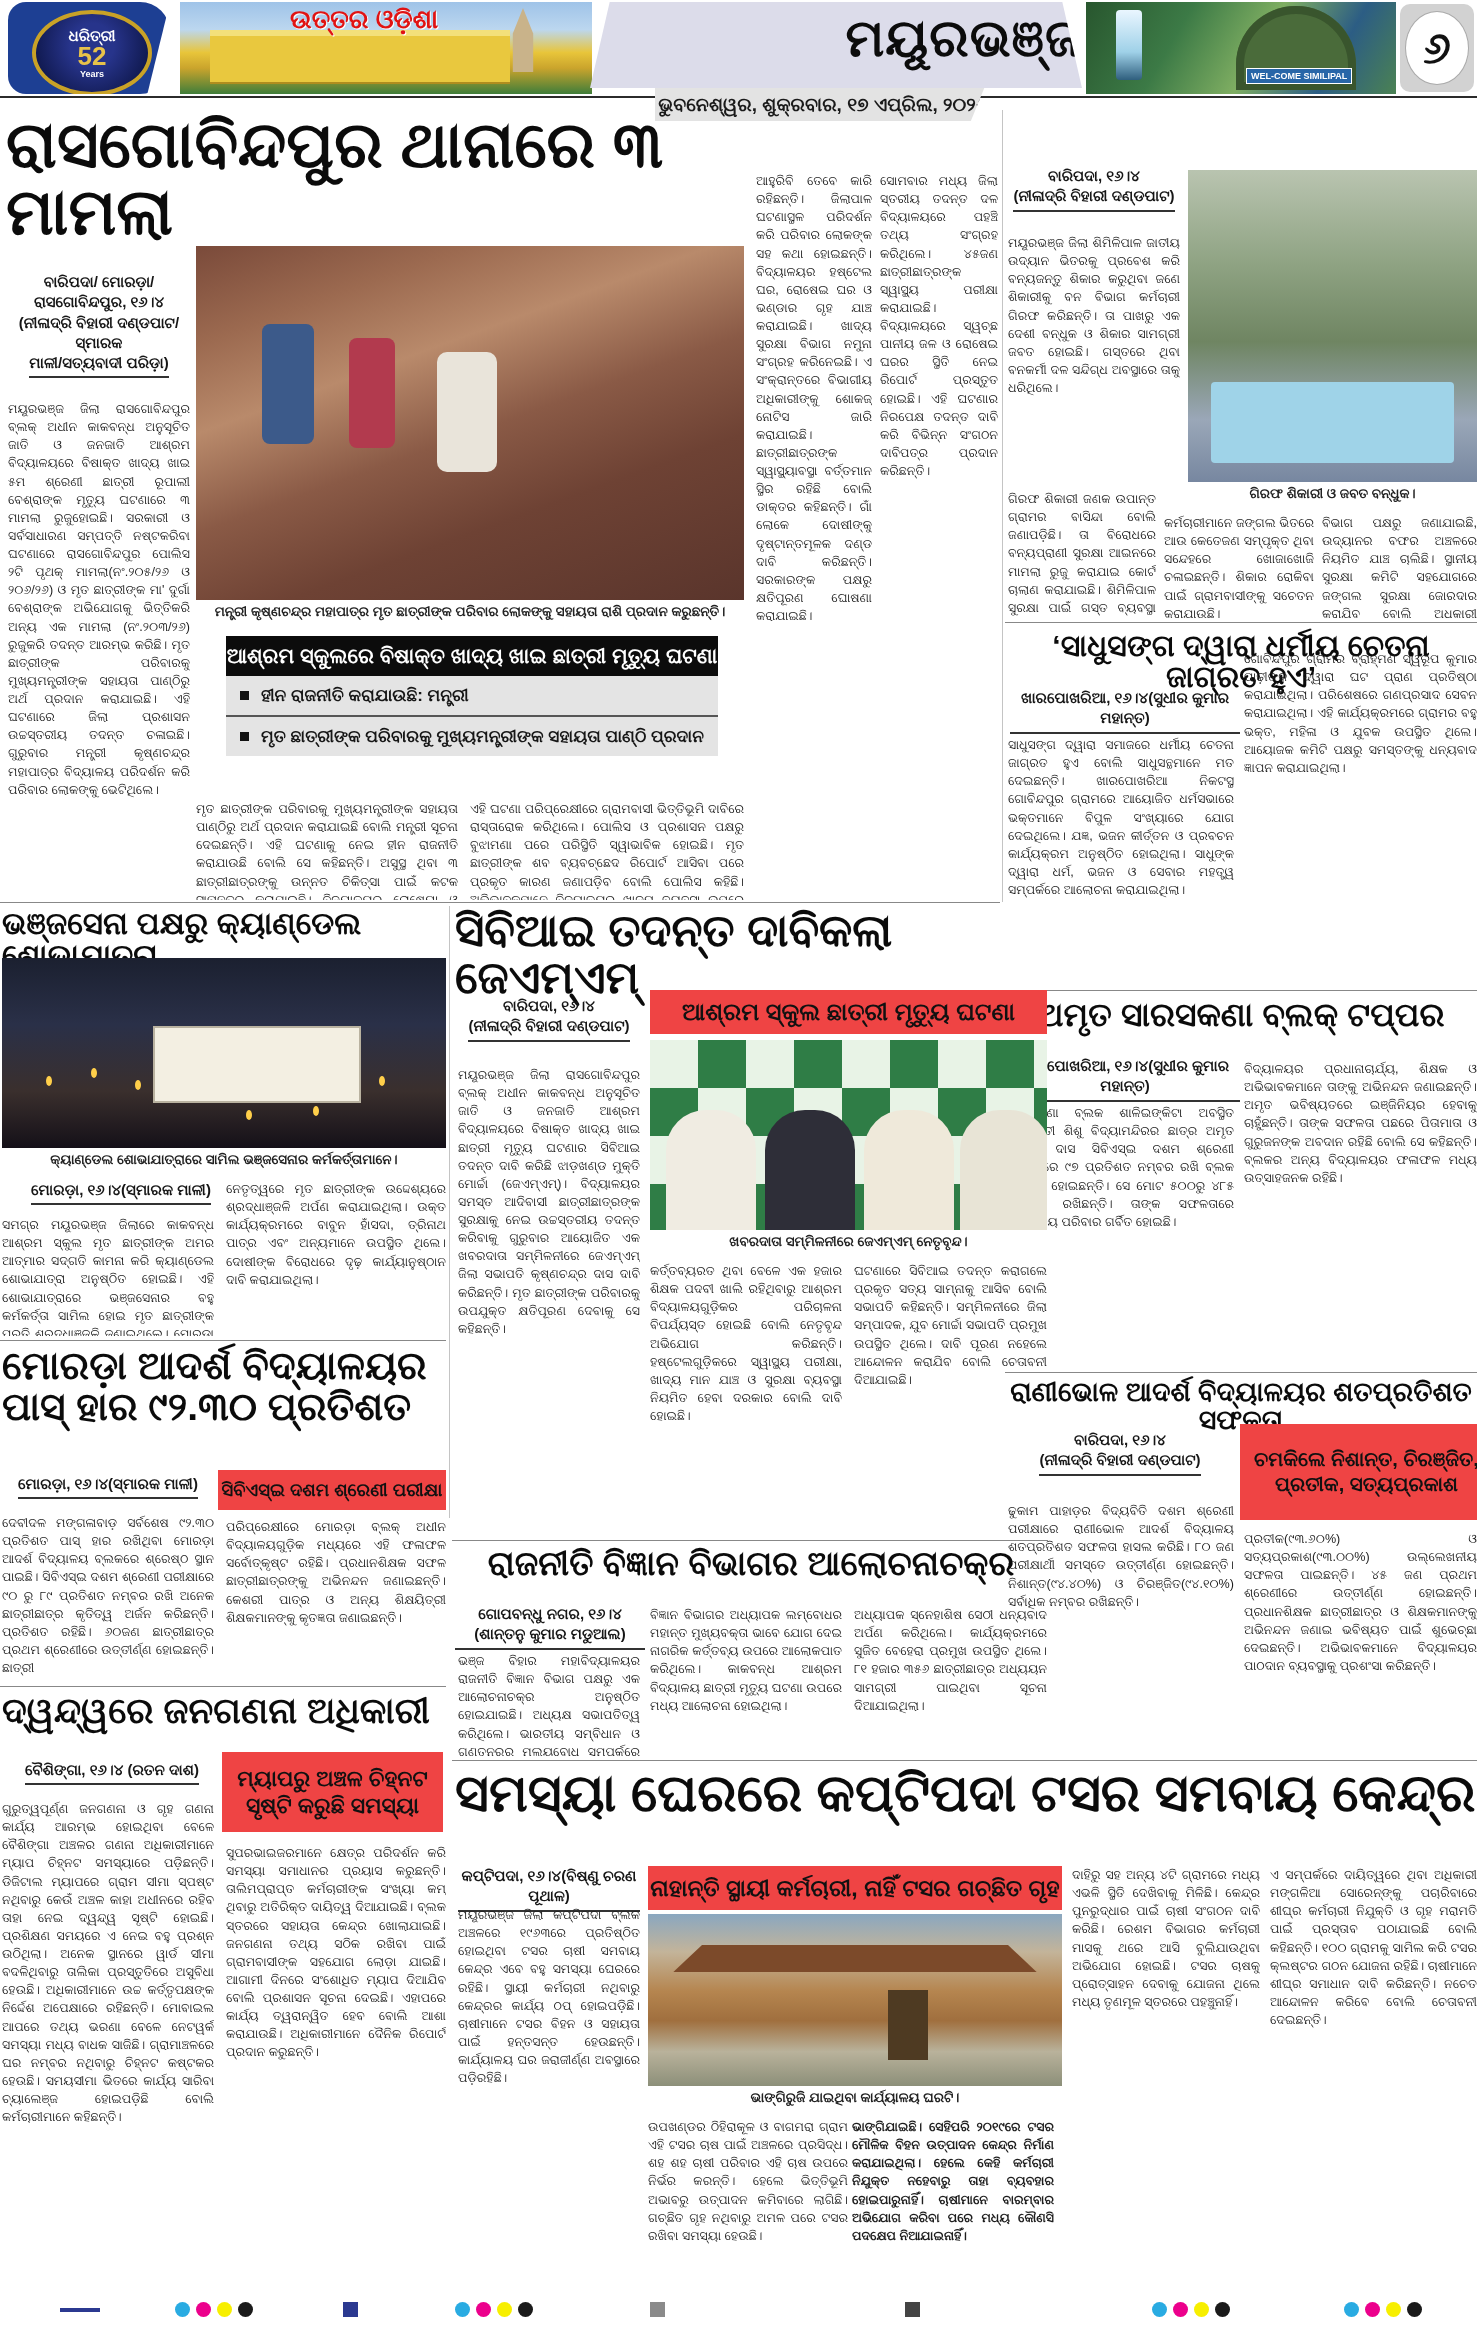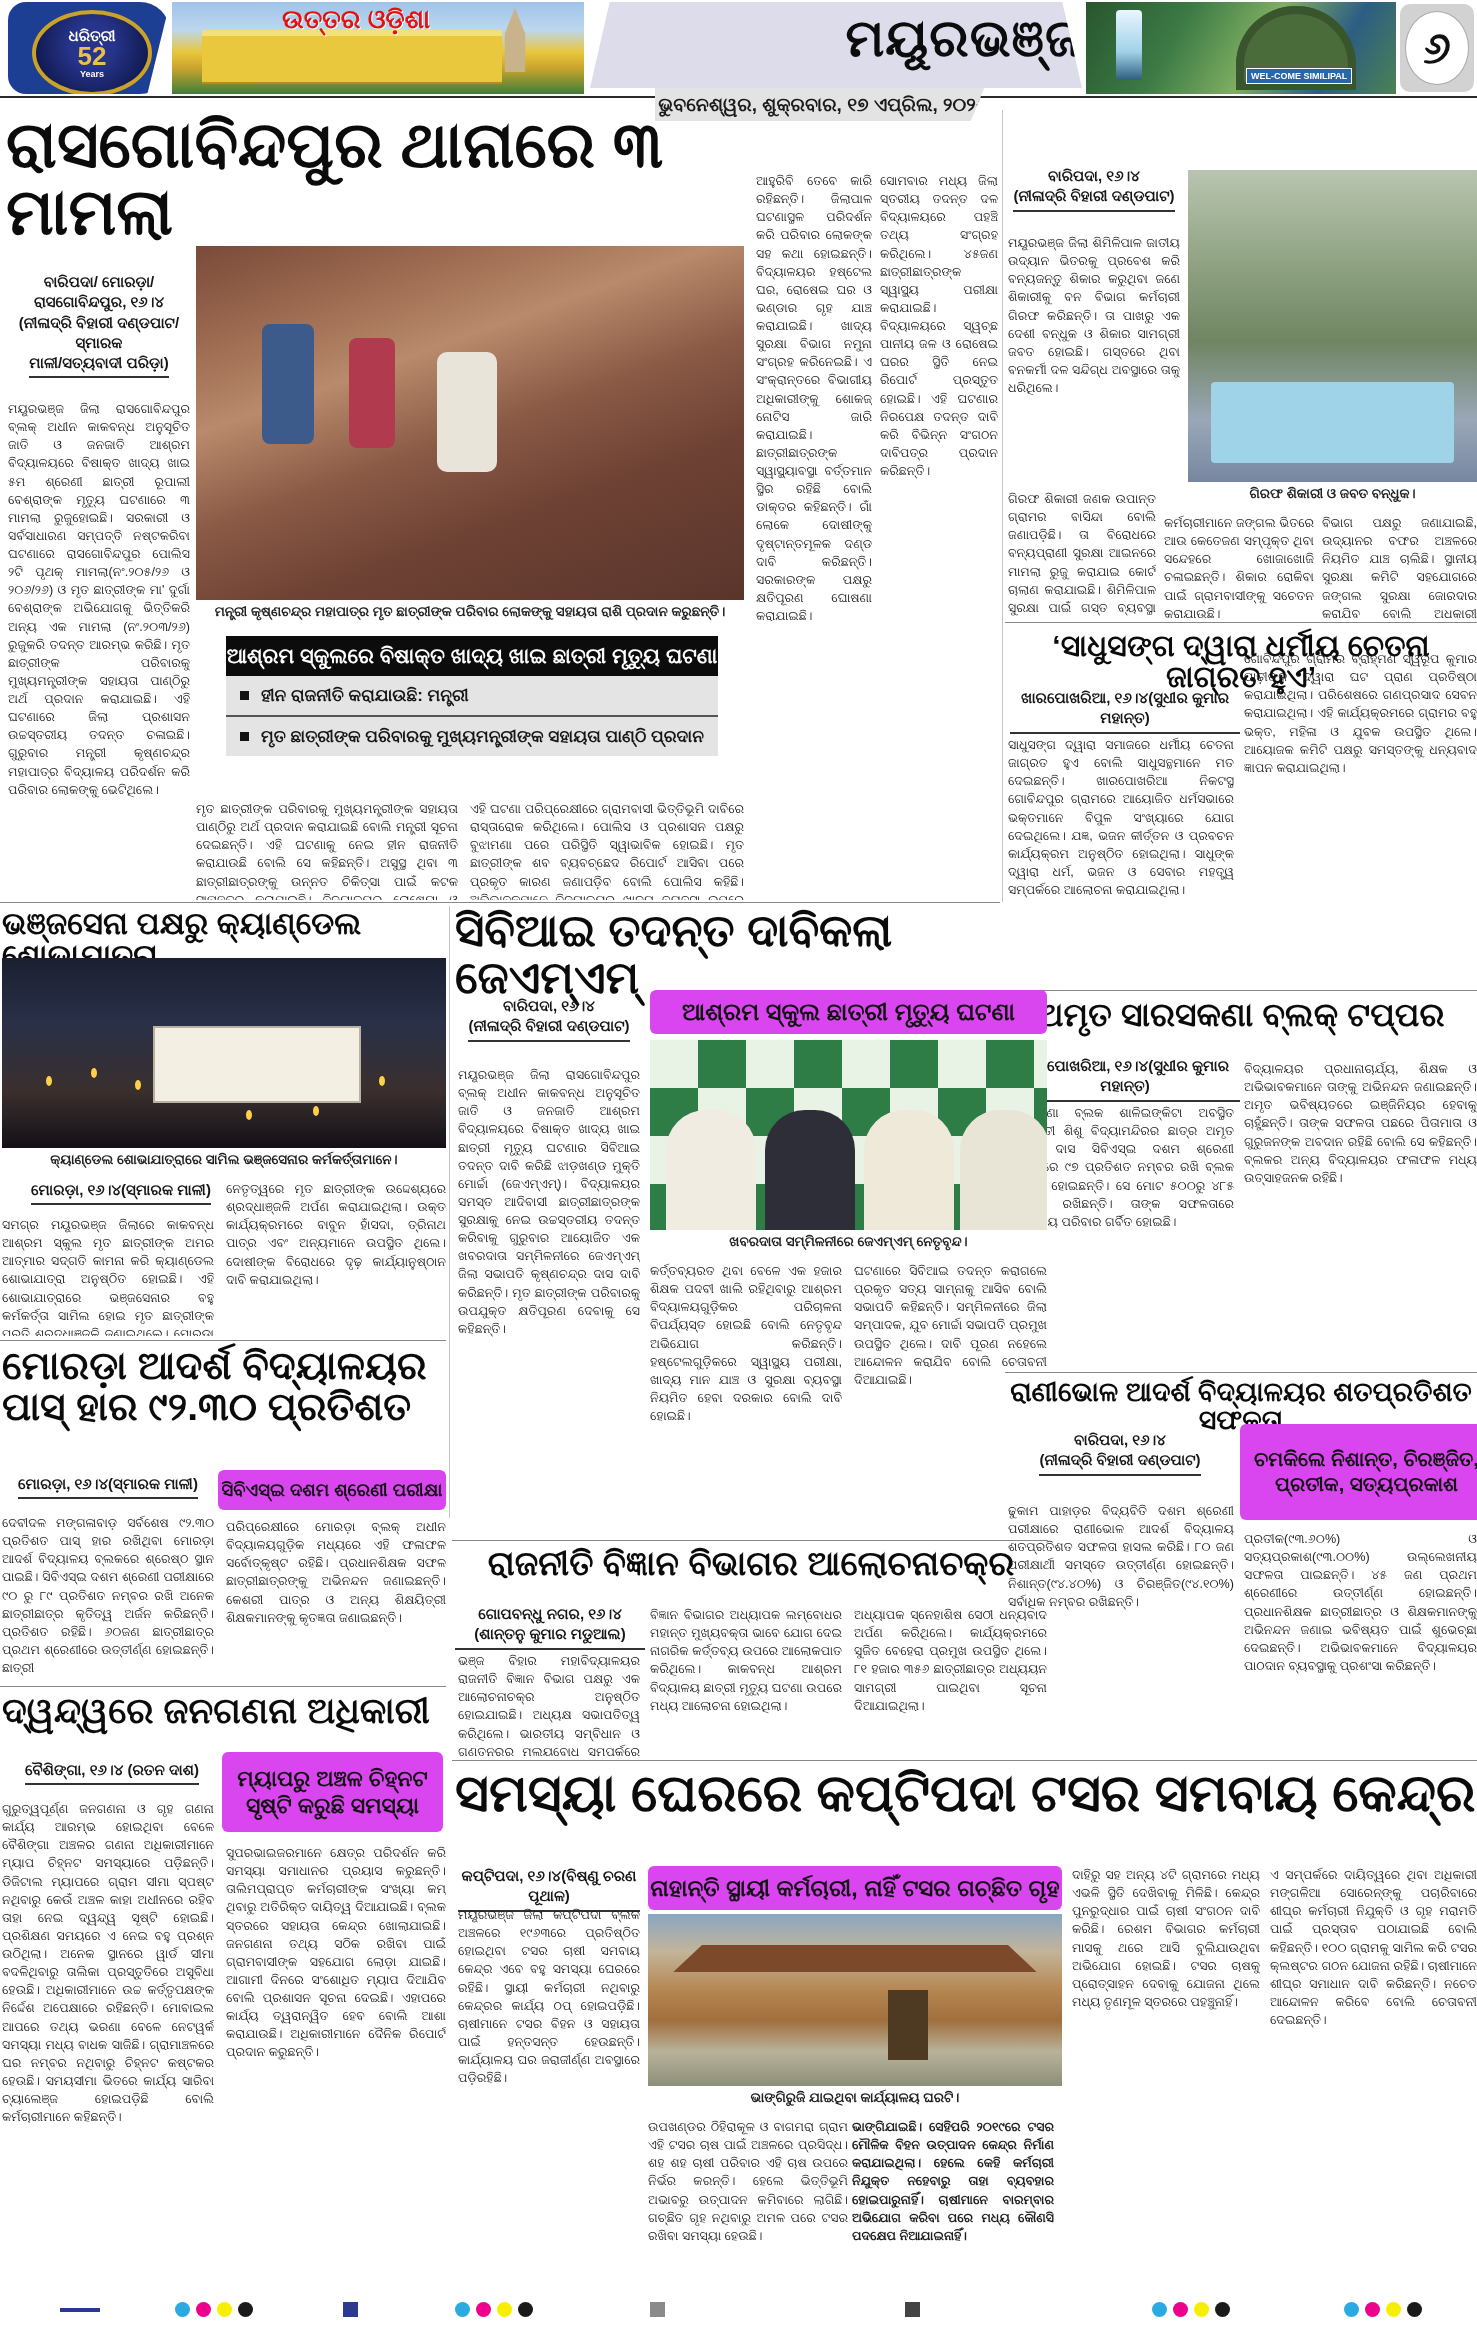--- a/index.html
+++ b/index.html
@@ -30,21 +30,21 @@
              font-size:44px;font-weight:800;color:#111;box-shadow:0 0 0 1px #aaa;}
   
   .hrule{background:#2b2b2b;height:2px;}
   .vrule{background:#c4c4c4;width:1px;}
   
   .headline{font-weight:800;color:#0b0b0b;line-height:1.04;letter-spacing:0;}
   .byline{font-weight:700;font-size:15px;text-align:center;line-height:1.35;}
   .byline .u{display:inline-block;border-bottom:2px solid #333;padding-bottom:3px;}
   .bodycol{font-size:12.6px;line-height:1.44;text-align:justify;color:#1d1d1d;overflow:hidden;word-break:break-word;}
   .caption{font-size:13.5px;font-weight:600;text-align:center;color:#222;}
-  .graybox{background:#d946ef;font-weight:800;text-align:center;color:#111;display:flex;align-items:center;justify-content:center;line-height:1.25;border-radius:6px;}
+  .graybox{background:#ef4444;font-weight:800;text-align:center;color:#111;display:flex;align-items:center;justify-content:center;line-height:1.25;}
   .blackbar{background:#0c0c0c;color:#fff;font-weight:800;display:flex;align-items:center;justify-content:center;font-size:21px;}
   .bulletrow{background:#e4e4e4;display:flex;align-items:center;font-weight:700;font-size:17px;color:#161616;border-bottom:2px solid #555;padding-left:14px;}
   .bulletrow .sq{width:9px;height:9px;background:#111;margin-right:12px;flex:none;}
   
   .photo{overflow:hidden;}
   .ph-crowd{background:linear-gradient(160deg,#7a4a3a 0%,#9c6a50 18%,#b98a6b 34%,#8a5a46 52%,#6e4234 70%,#5a352c 100%);}
   .ph-crowd .vest{position:absolute;left:44%;top:30%;width:60px;height:120px;background:#e9e4da;border-radius:10px;}
   .ph-crowd .sari{position:absolute;left:28%;top:26%;width:46px;height:110px;background:#b23a4e;border-radius:8px;}
   .ph-crowd .shirt{position:absolute;left:12%;top:22%;width:52px;height:120px;background:#3c5a8a;border-radius:8px;}
   .ph-candle{background:linear-gradient(180deg,#1b2030 0%,#2a3048 35%,#3a2f2d 70%,#141018 100%);}
@@ -68,21 +68,21 @@
 <div class="page">
 
   <div class="abs" style="left:0;top:0;width:1477px;height:97px;padding-left:34px;">
     <div class="abs mast-left" style="left:8px;top:2px;width:162px;height:92px;">
       <div class="mast-ring">
         <span class="t1">ଧରିତ୍ରୀ</span>
         <span class="t2">52</span>
         <span class="t3">Years</span>
       </div>
     </div>
-    <div class="abs mast-photo photo" style="left:172px;top:2px;width:412px;height:92px;">
+    <div class="abs mast-photo photo" style="left:180px;top:2px;width:412px;height:92px;">
       <div class="bldg"></div>
       <div class="temple"></div>
       <div class="abs region-lbl" style="left:110px;top:2px;">ଉତ୍ତର ଓଡ଼ିଶା</div>
     </div>
     <div class="abs mast-title-panel" style="left:590px;top:2px;width:492px;height:86px;">
       <div class="mast-title" style="margin-top:6px;">ମୟୂରଭଞ୍ଜ</div>
     </div>
     <div class="abs mast-right photo" style="left:1086px;top:2px;width:310px;height:92px;">
       <div class="wfall"></div>
       <div class="gate"></div>

